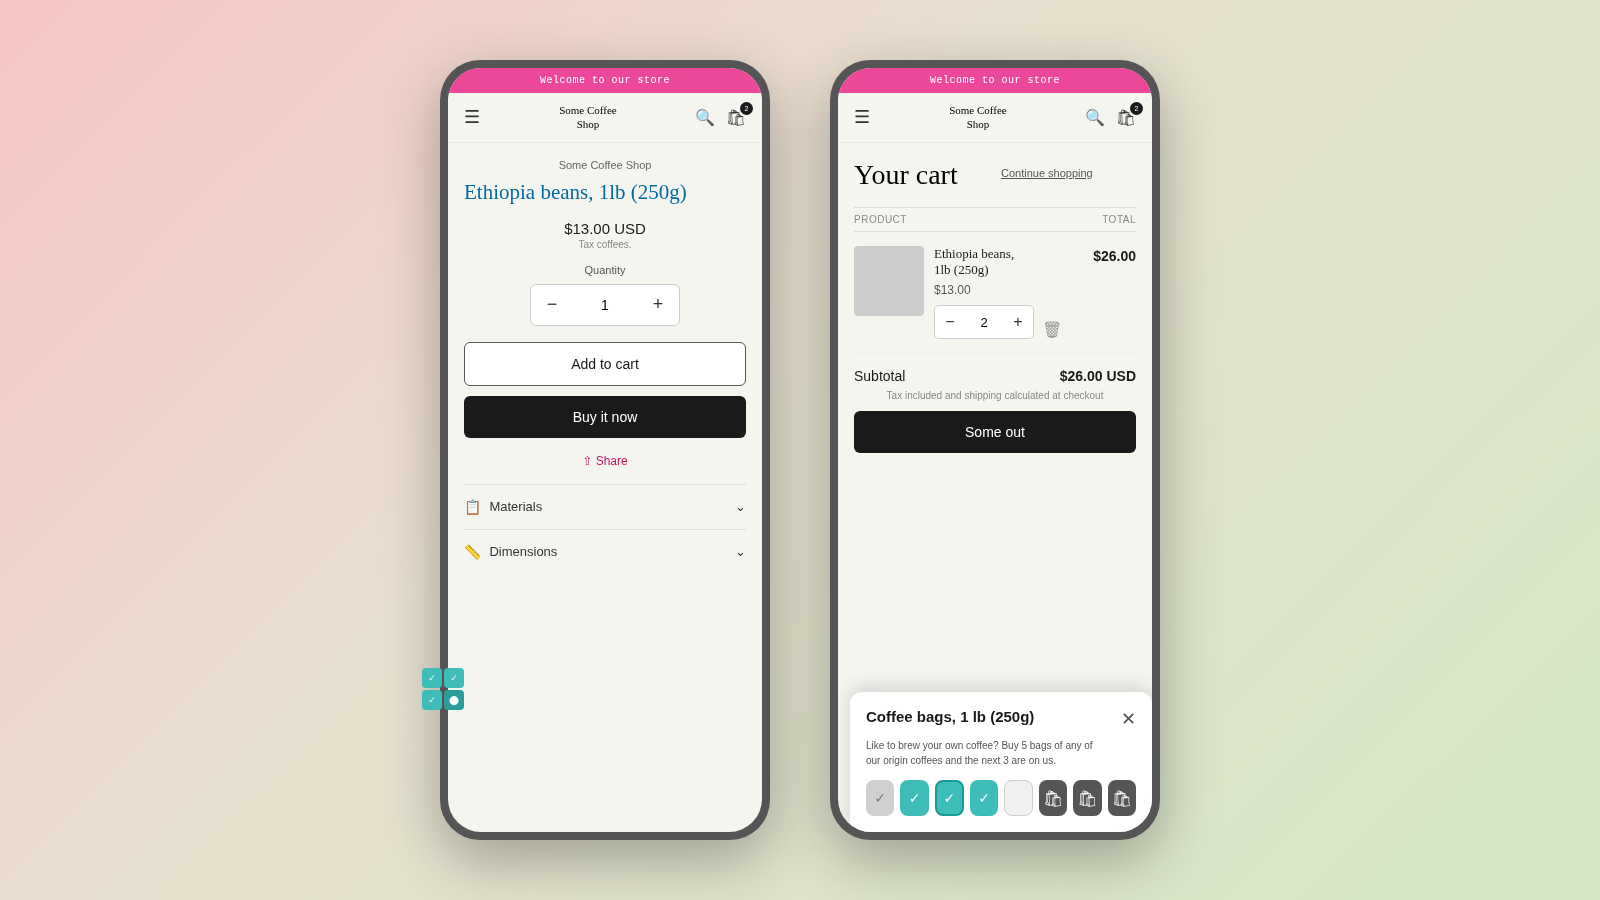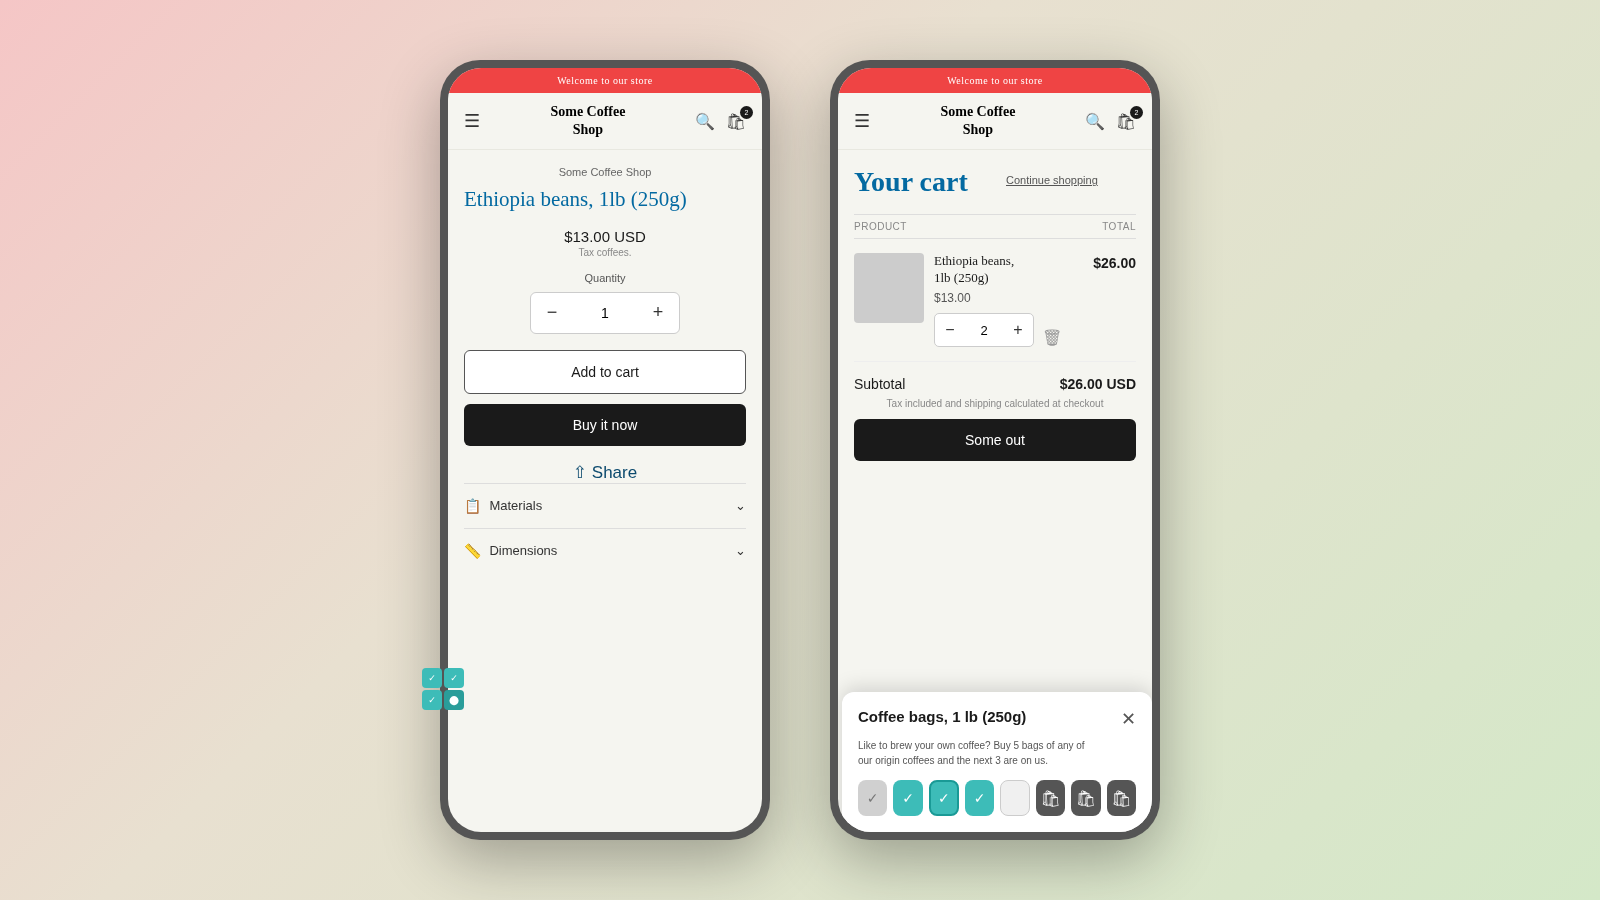--- a/index.html
+++ b/index.html
@@ -30,41 +30,41 @@
       height: 100%;
       background: #f5f5f0;
       border-radius: 33px;
       overflow: hidden;
       display: flex;
       flex-direction: column;
     }
 
     
     .banner {
-      background: #ef4444;
+      background: #ec4899;
       color: #fff;
       text-align: center;
       font-size: 10px;
       padding: 7px 0;
-      font-family: Liberation Serif, serif;
+      font-family: Liberation Mono, monospace;
       letter-spacing: 0.5px;
     }
 
     
     .nav {
       background: #f5f5f0;
       display: flex;
       align-items: center;
       justify-content: space-between;
       padding: 10px 16px;
       border-bottom: 1px solid #e8e8e0;
     }
     .nav-logo {
-      font-size: 14px;
-      font-weight: bold;
+      font-size: 11px;
+      font-weight: normal;
       text-align: center;
       line-height: 1.3;
       flex: 1;
     }
     .nav-icons {
       display: flex;
       align-items: center;
       gap: 10px;
     }
     .nav-icon {
@@ -187,23 +187,24 @@
       border: none;
       border-radius: 6px;
       font-size: 14px;
       font-family: Arial, sans-serif;
       cursor: pointer;
       margin-bottom: 16px;
       color: #fff;
     }
     .share-row {
       text-align: center;
-      font-size: 17px;
-      color: #0c4a6e;
-      font-family: Arial, sans-serif;
+      font-size: 12px;
+      color: #be185d;
+      font-family: Arial, sans-serif;
+      margin-bottom: 16px;
       cursor: pointer;
     }
     .accordion-item {
       border-top: 1px solid #ddd;
       display: flex;
       align-items: center;
       justify-content: space-between;
       padding: 14px 0;
       font-size: 13px;
       color: #333;
@@ -237,22 +238,22 @@
       align-items: center;
       justify-content: center;
       font-size: 9px;
     }
     .icon-badge-cell.teal { background: #3dbcb8; color: #fff; }
     .icon-badge-cell.teal-dark { background: #2a9d9a; color: #fff; }
 
     
     .cart-title {
       font-size: 28px;
-      font-weight: bold;
-      color: #0369a1;
+      font-weight: normal;
+      color: #000000;
       margin-bottom: 4px;
     }
     .continue-shopping {
       font-size: 11px;
       color: #555;
       text-decoration: underline;
       font-family: Arial, sans-serif;
       cursor: pointer;
       float: right;
       margin-top: 8px;
@@ -380,21 +381,21 @@
       font-size: 14px;
       font-family: Arial, sans-serif;
       cursor: pointer;
       color: #fff;
     }
 
     
     .popup {
       position: absolute;
       bottom: 0;
-      left: 4px;
+      left: 12px;
       right: 0;
       background: #fff;
       border-radius: 12px 12px 0 0;
       padding: 16px;
       box-shadow: 0 -4px 20px rgba(0,0,0,0.15);
       z-index: 10;
     }
     .popup-header {
       display: flex;
       justify-content: space-between;

